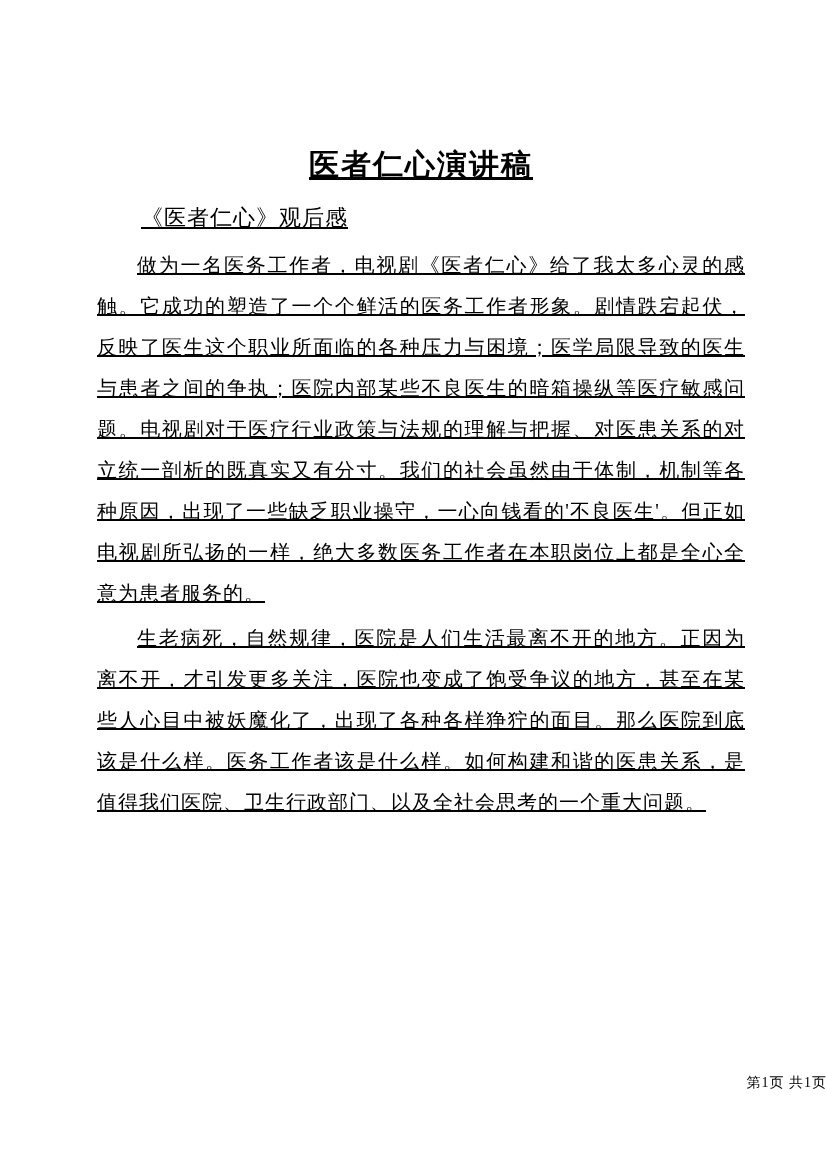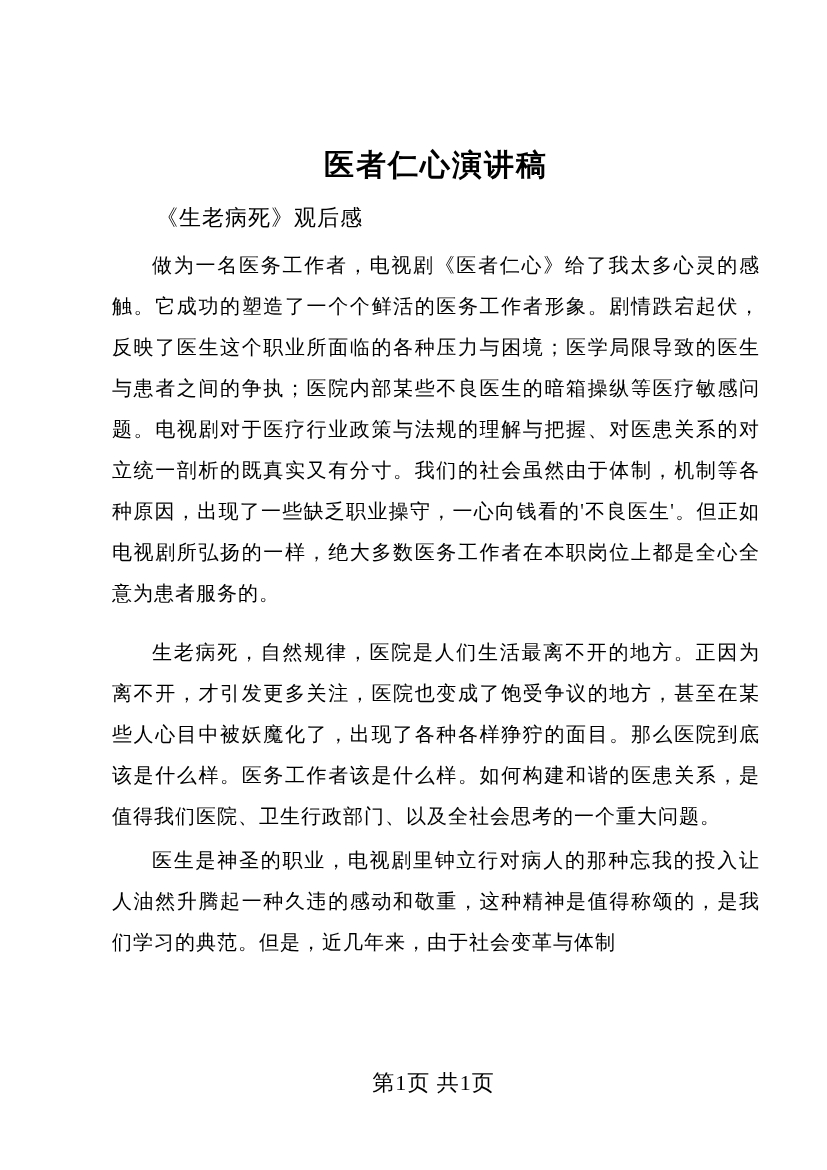--- a/index.html
+++ b/index.html
@@ -11,23 +11,24 @@
     position: relative;
     width: 827px;
     height: 1170px;
     background: #ffffff;
     overflow: hidden;
     font-family: "Liberation Serif", "DejaVu Serif", serif;
     color: #000000;
   }
   .content {
     position: absolute;
-    left: 112px;
+    left: 97px;
     top: 146px;
     width: 648px;
+    text-decoration: underline;
   }
   .doc-title {
     margin: 0 0 16px 0;
     font-size: 30px;
     font-weight: bold;
     line-height: 38px;
     text-align: center;
     letter-spacing: 2px;
   }
   .meta-line {
@@ -43,45 +44,44 @@
     margin: 0;
     font-size: 20px;
     line-height: 41px;
     text-indent: 2em;
     text-align: justify;
     text-justify: inter-character;
     letter-spacing: 1px;
     word-break: break-all;
   }
   .para + .para {
-    margin-top: 18px;
+    margin-top: 4px;
   }
   .para.last {
     margin-top: 3px;
   }
   .footer {
     position: absolute;
     top: 1072px;
     left: 0;
     width: 100%;
     box-sizing: border-box;
     padding-left: 40px;
-    text-align: center;
-    font-size: 22px;
+    text-align: right;
+    font-size: 14px;
     line-height: 22px;
     letter-spacing: 1px;
   }
 </style>
 </head>
 <body>
 
 <div class="page">
   <div class="content">
     <h1 class="doc-title">医者仁心演讲稿</h1>
-    <div class="meta-line">《生老病死》观后感</div>
+    <div class="meta-line">《医者仁心》观后感</div>
     <div class="paragraphs">
       <p class="para">做为一名医务工作者，电视剧《医者仁心》给了我太多心灵的感触。它成功的塑造了一个个鲜活的医务工作者形象。剧情跌宕起伏，反映了医生这个职业所面临的各种压力与困境；医学局限导致的医生与患者之间的争执；医院内部某些不良医生的暗箱操纵等医疗敏感问题。电视剧对于医疗行业政策与法规的理解与把握、对医患关系的对立统一剖析的既真实又有分寸。我们的社会虽然由于体制，机制等各种原因，出现了一些缺乏职业操守，一心向钱看的'不良医生'。但正如电视剧所弘扬的一样，绝大多数医务工作者在本职岗位上都是全心全意为患者服务的。</p>
       <p class="para">生老病死，自然规律，医院是人们生活最离不开的地方。正因为离不开，才引发更多关注，医院也变成了饱受争议的地方，甚至在某些人心目中被妖魔化了，出现了各种各样狰狞的面目。那么医院到底该是什么样。医务工作者该是什么样。如何构建和谐的医患关系，是值得我们医院、卫生行政部门、以及全社会思考的一个重大问题。</p>
-      <p class="para last">医生是神圣的职业，电视剧里钟立行对病人的那种忘我的投入让人油然升腾起一种久违的感动和敬重，这种精神是值得称颂的，是我们学习的典范。但是，近几年来，由于社会变革与体制</p>
     </div>
   </div>
   <div class="footer">第1页 共1页</div>
 </div>
 
 </body></html>

